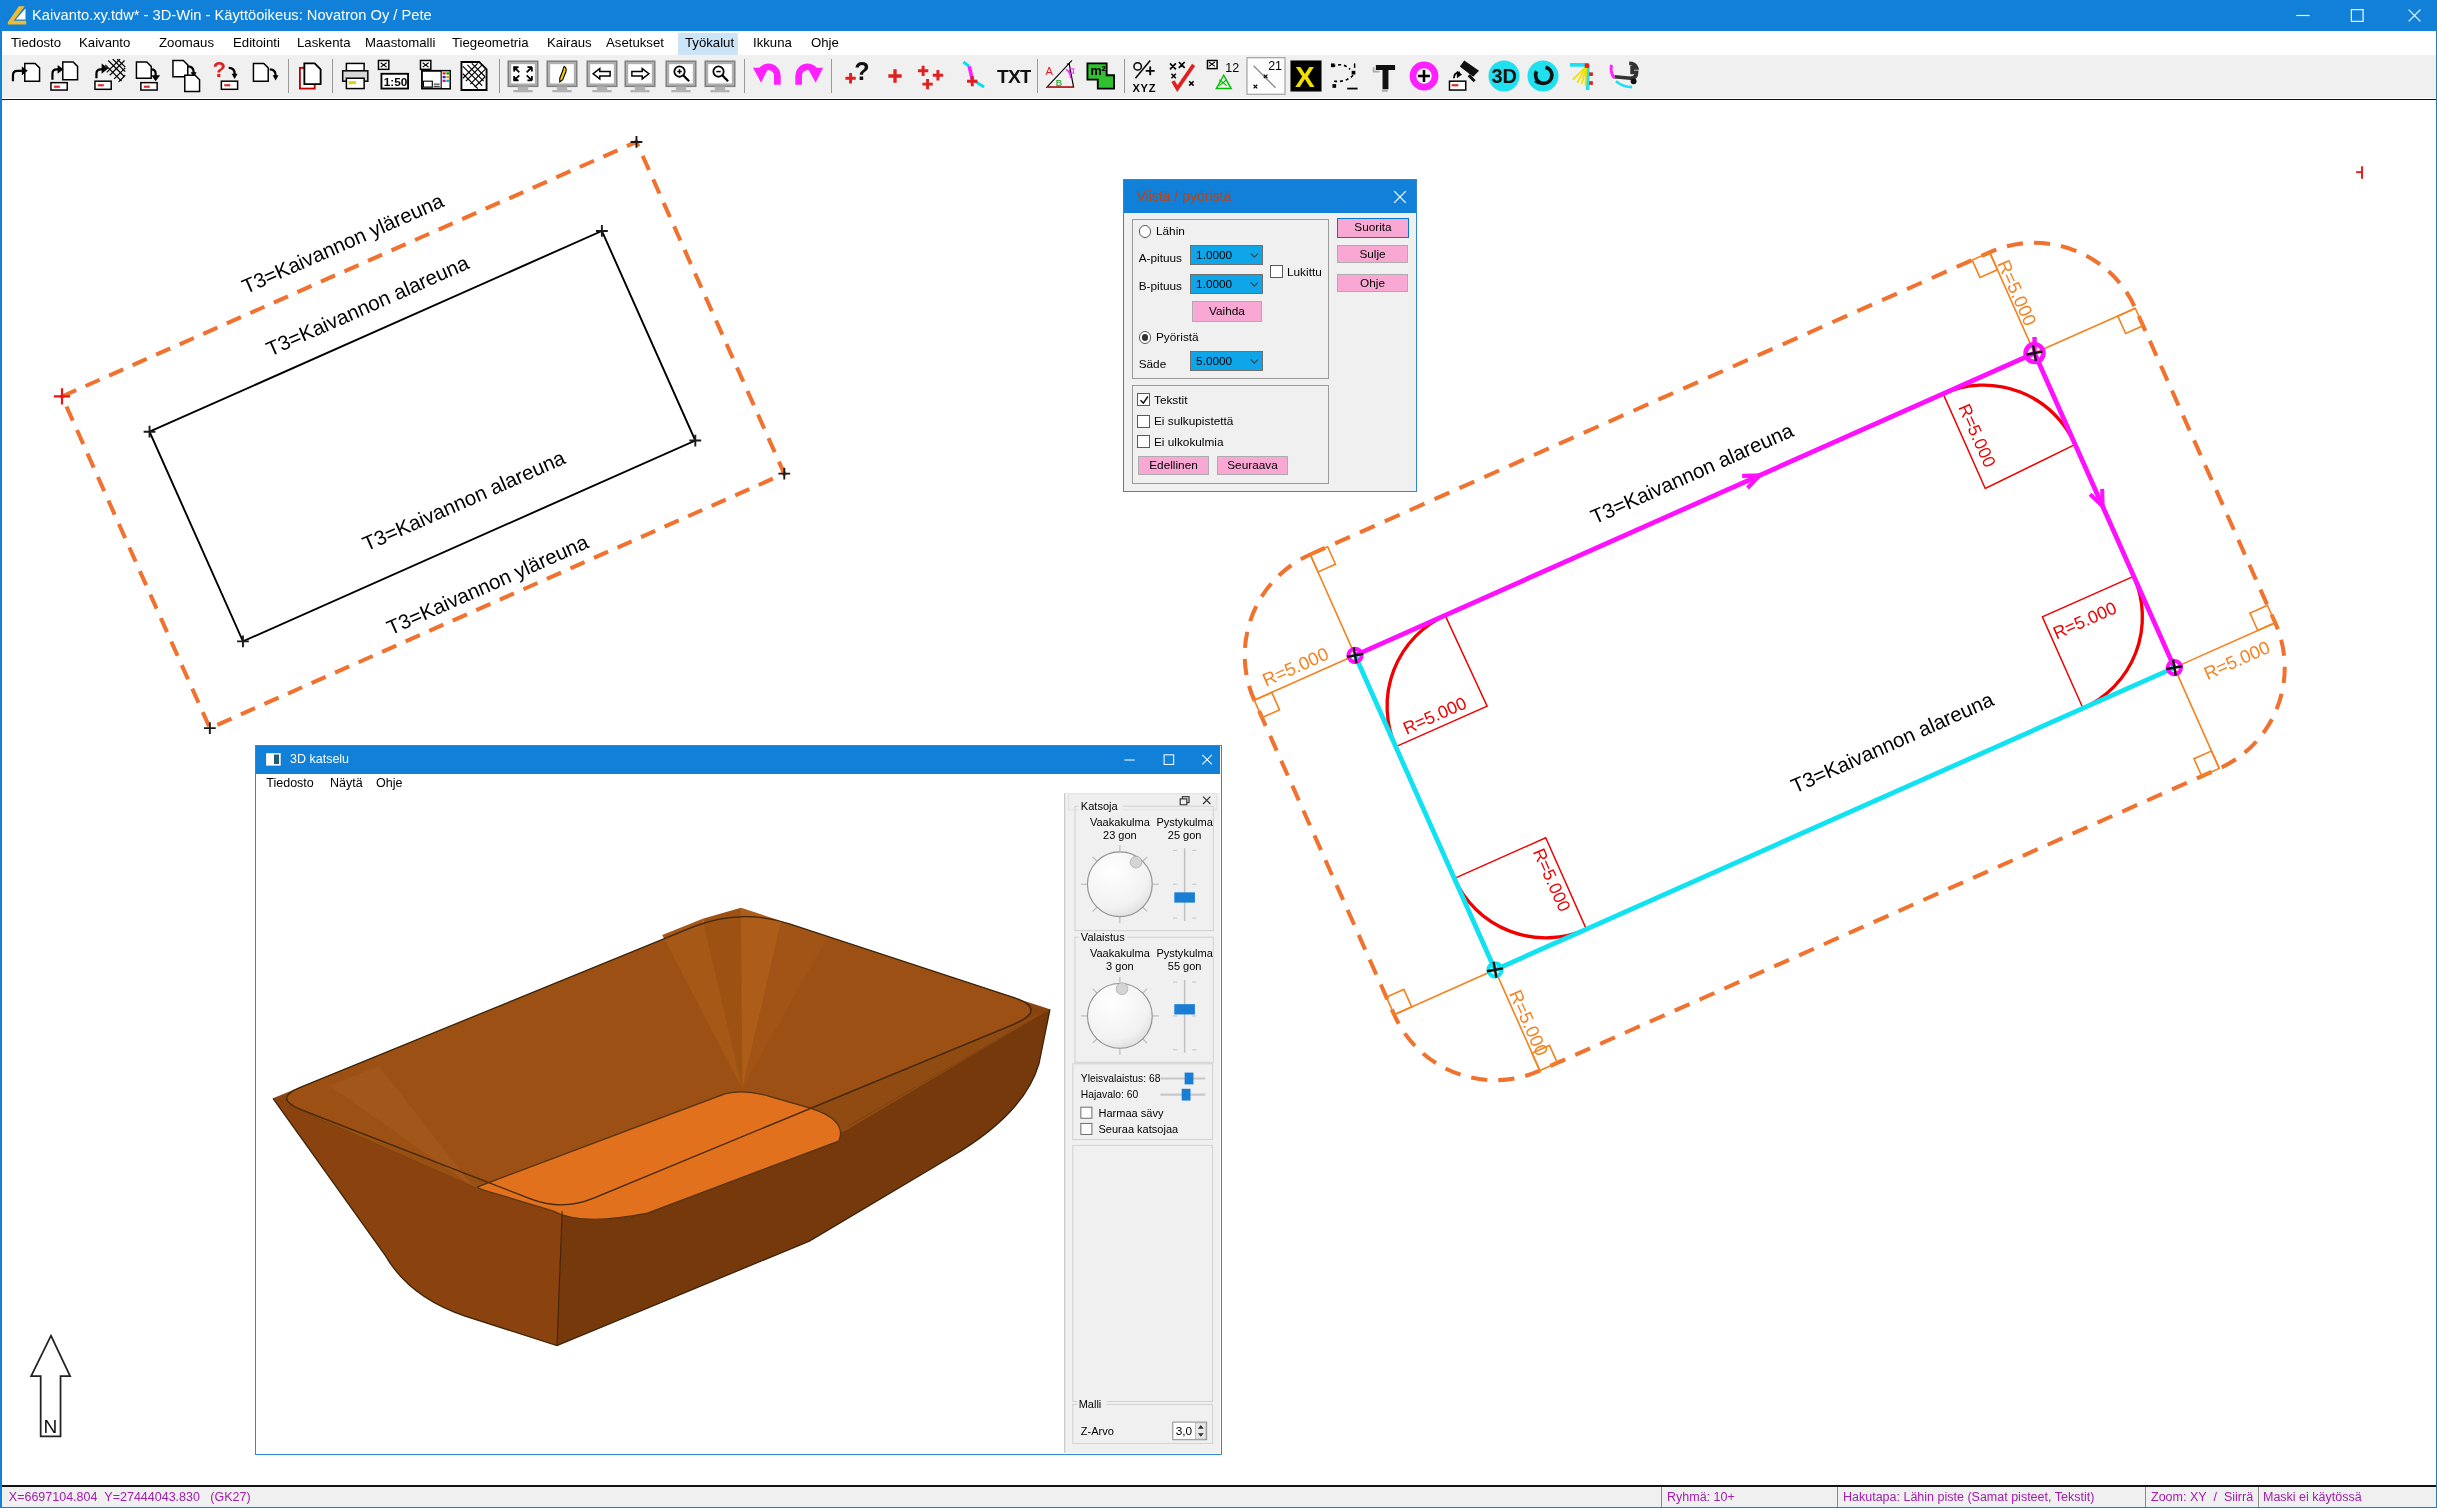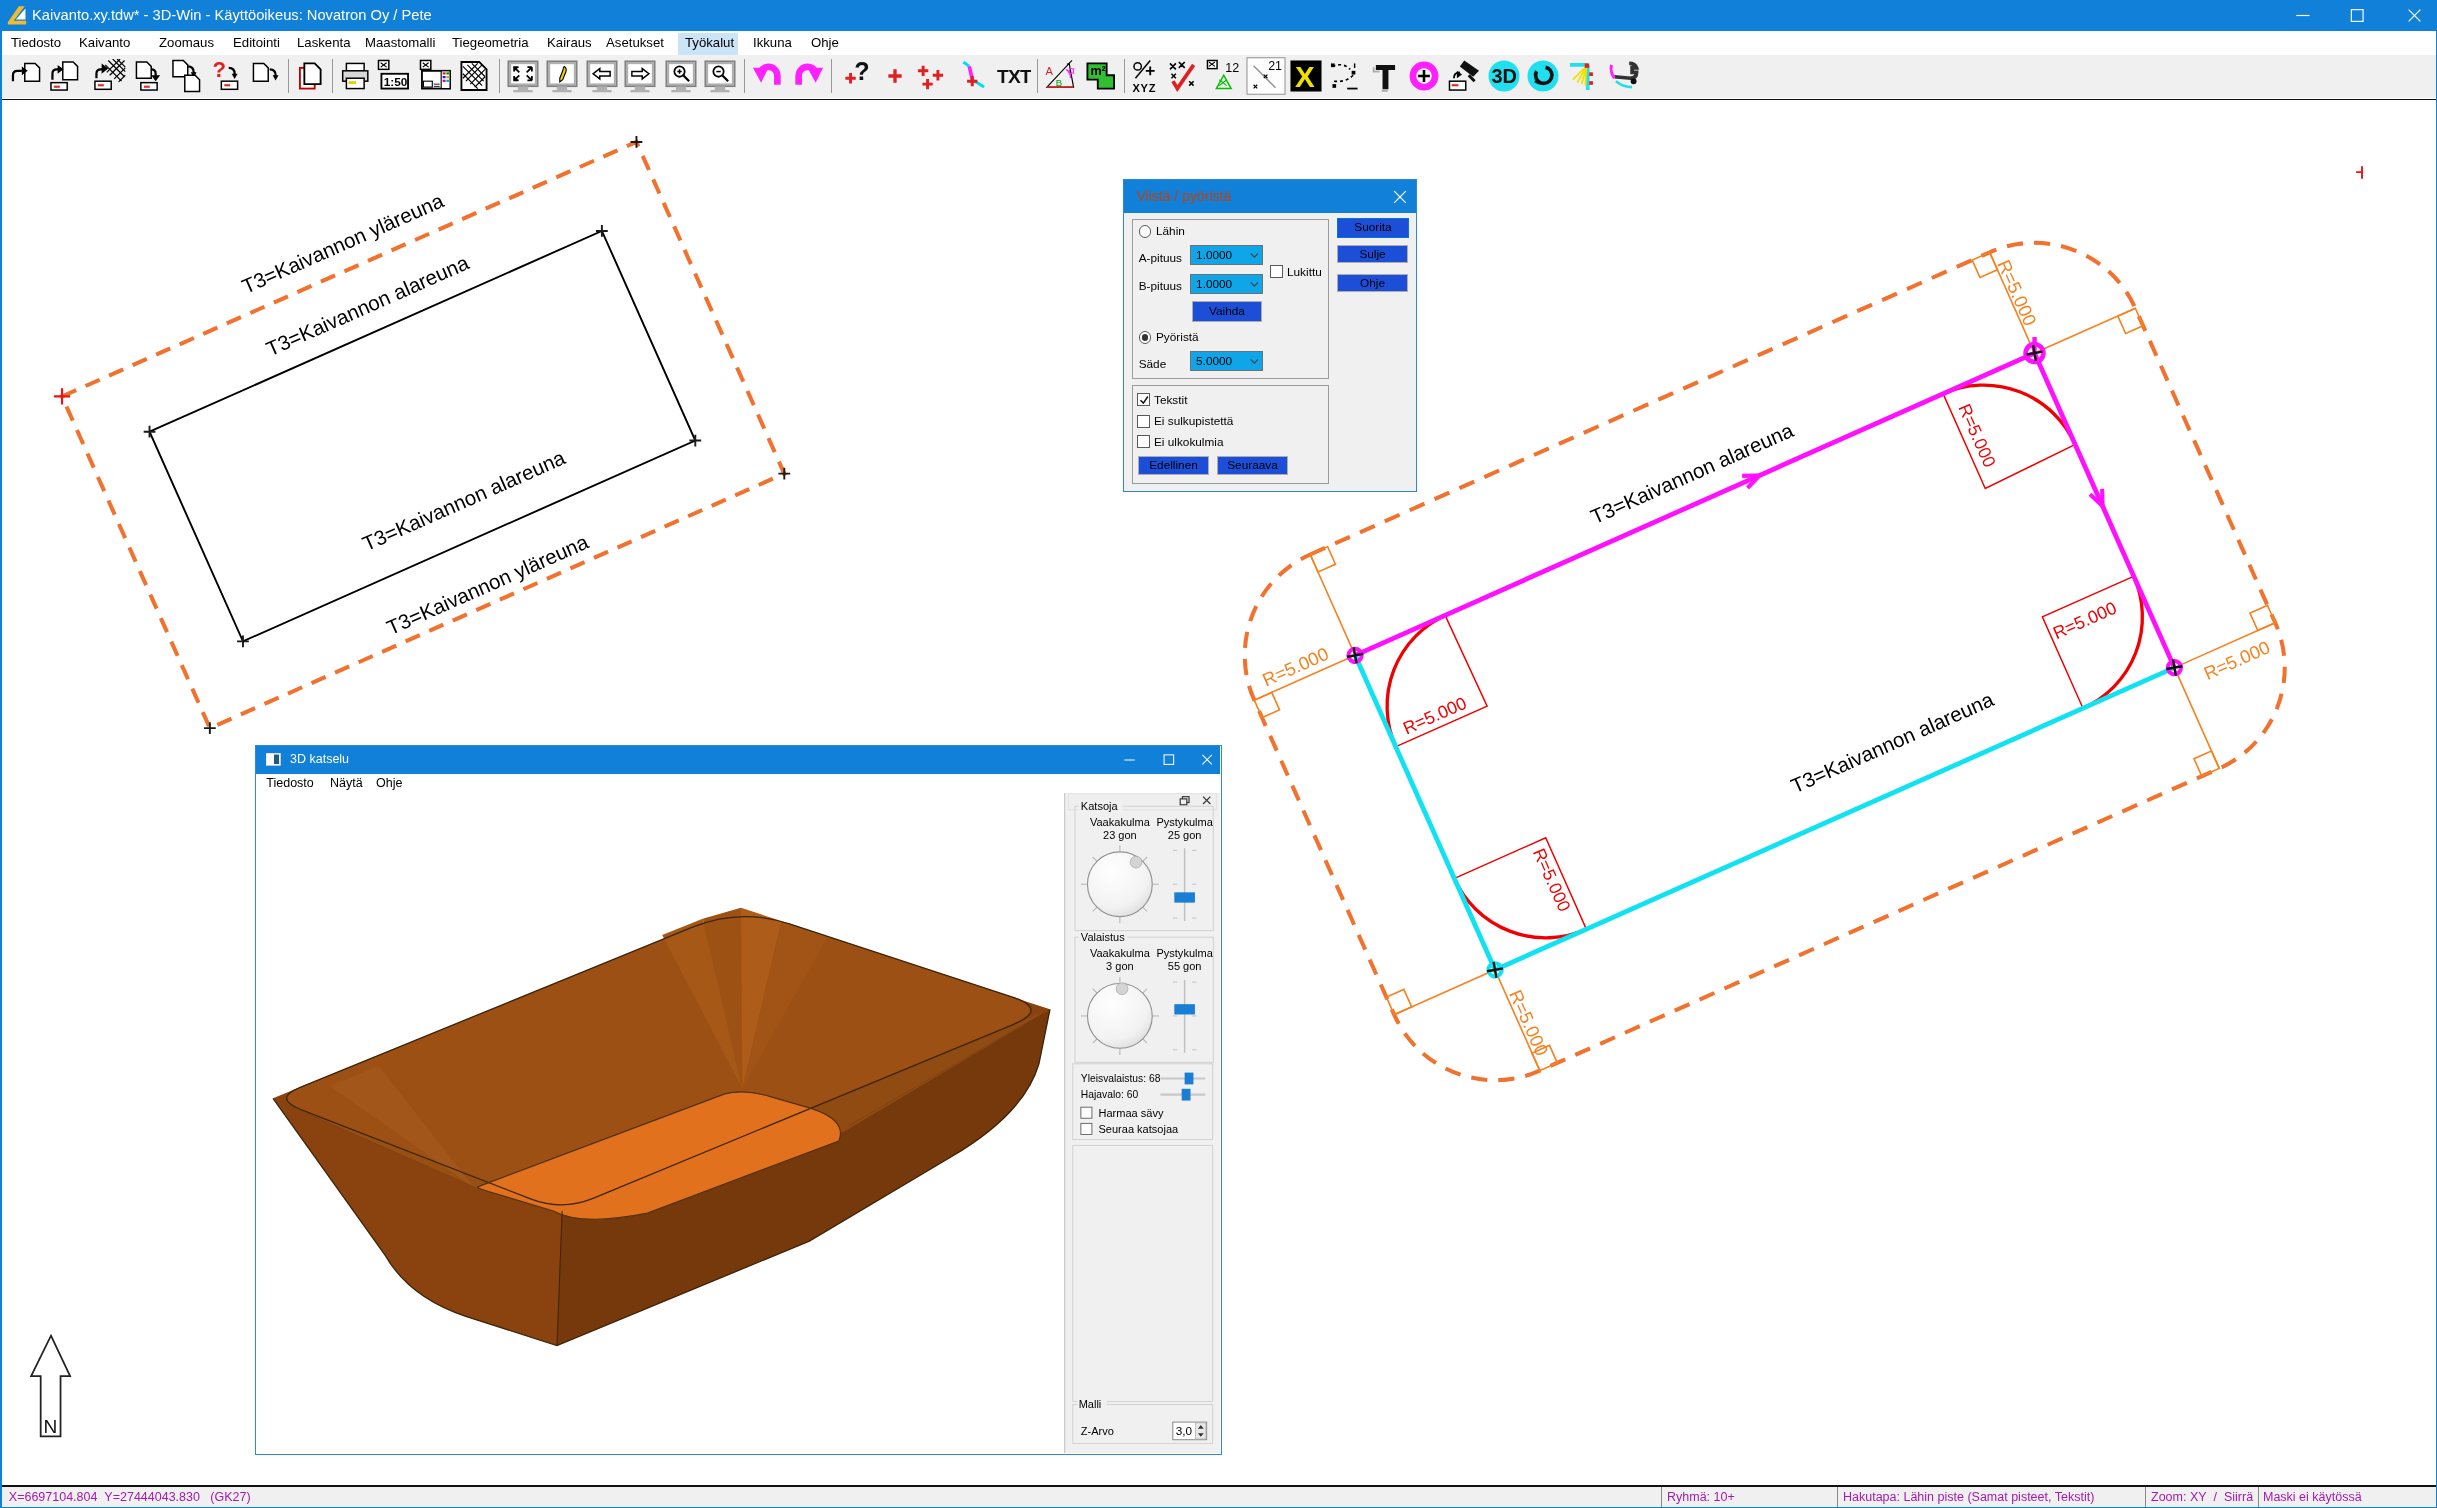--- a/index.html
+++ b/index.html
@@ -23,21 +23,21 @@
 .sitem { position:absolute; top:2.9px; font-size:12.5px; color:#a21caf; white-space:nowrap; }
 #lborder { left:0; top:31px; width:1.5px; height:1478px; background:#1080d8; }
 #rborder { left:2436px; top:31px; width:1.5px; height:1478px; background:#1080d8; }
 
 #dlg { left:1123px; top:179px; width:294px; height:313px; background:#f0f0f0;
   border:0.7px solid #2f88cf; }
 #dlgtitle { left:0; top:0; width:292px; height:33px; background:#1080d8; }
 #dlg .gb { position:absolute; border:0.7px solid #9b9b9b; }
 #dlg .lbl { position:absolute; font-size:11.8px; color:#000; white-space:nowrap; }
 .combo { position:absolute; background:#0ea5e9; border:0.7px solid #707070; font-size:11.8px; }
-.btn { position:absolute; background:#1d4ed8; border:0.7px solid #adadad; text-align:center; font-size:11.8px; color:#000; }
+.btn { position:absolute; background:#f9a8d4; border:0.7px solid #adadad; text-align:center; font-size:11.8px; color:#000; }
 .cb { position:absolute; width:12.5px; height:12.5px; background:#fff; border:0.7px solid #5a5a5a; }
 .radio { position:absolute; width:12.5px; height:12.5px; background:#fff; border:0.7px solid #5a5a5a; border-radius:50%; }
 
 #w3d { left:255px; top:745px; width:967px; height:710px; background:#fff; border:1.5px solid #2e8bd2; }
 #w3dtitle { left:0; top:0; width:964px; height:28px; background:#1080d8; color:#fff; }
 #w3dmenu { left:0; top:28px; width:964px; height:19px; background:#fff; font-size:12.5px; }
 </style>
 </head>
 <body>
 <div id="root">

